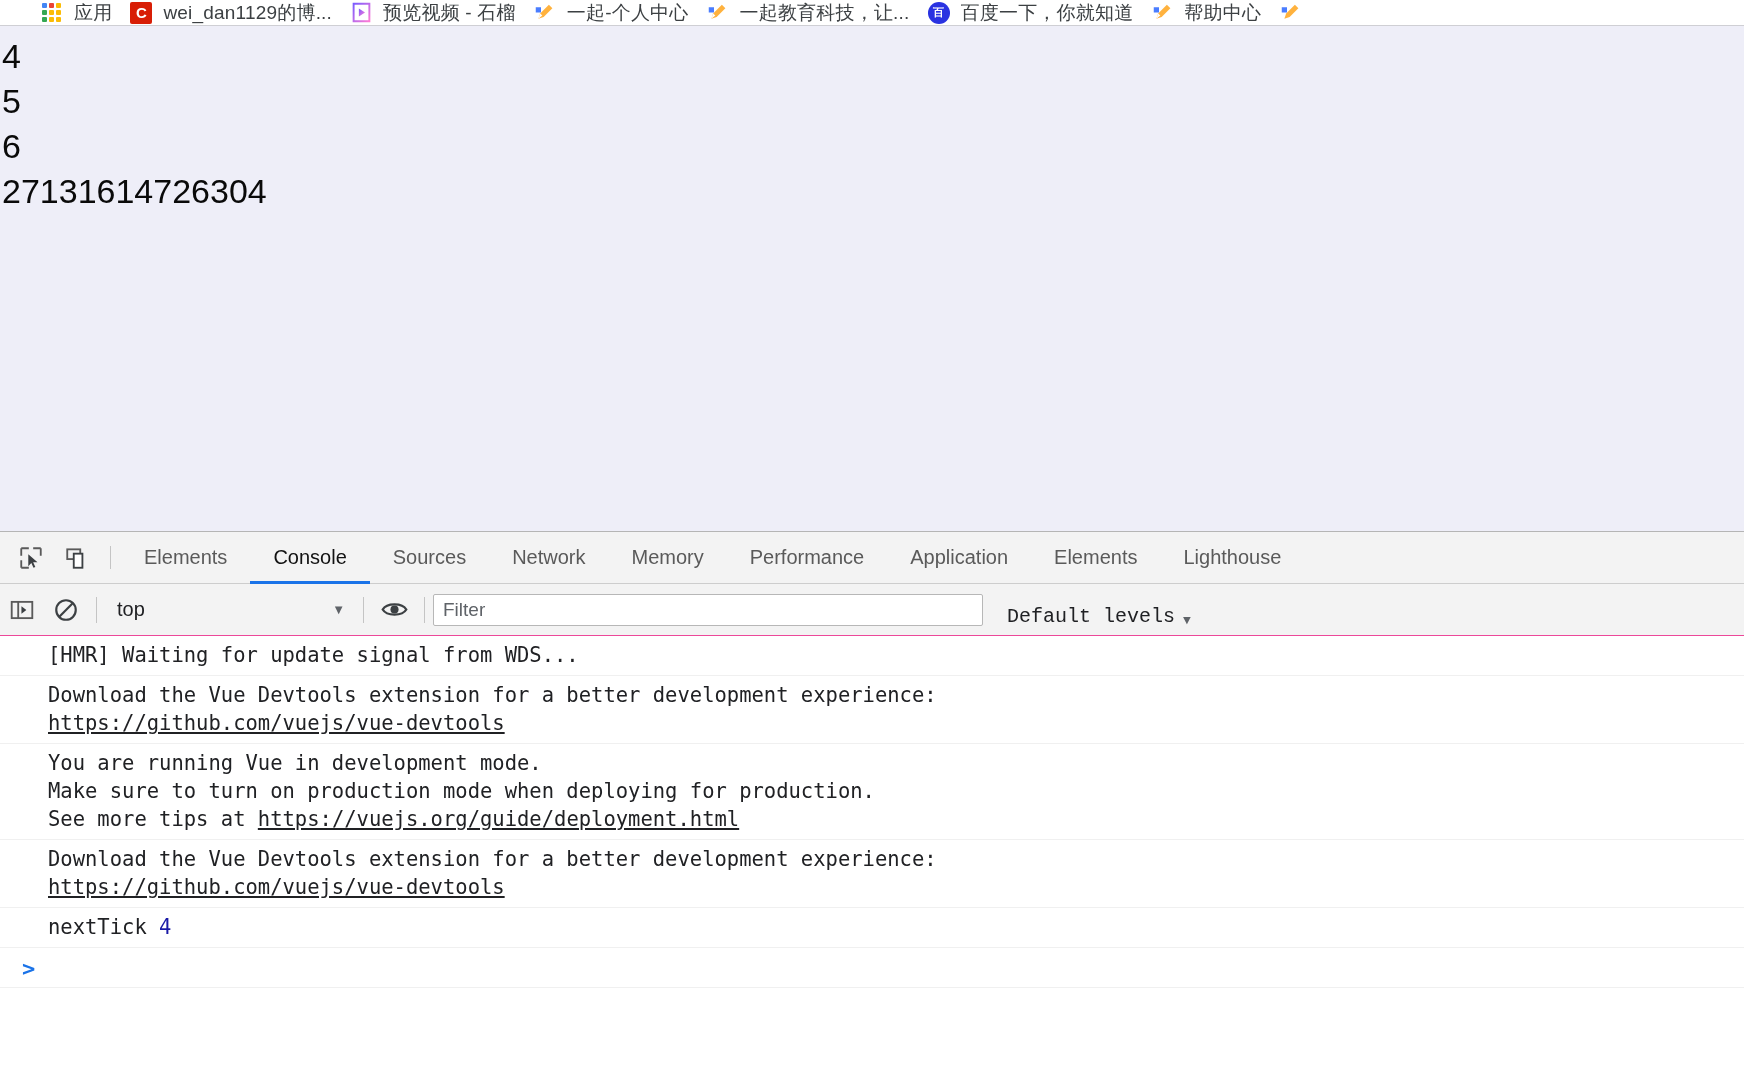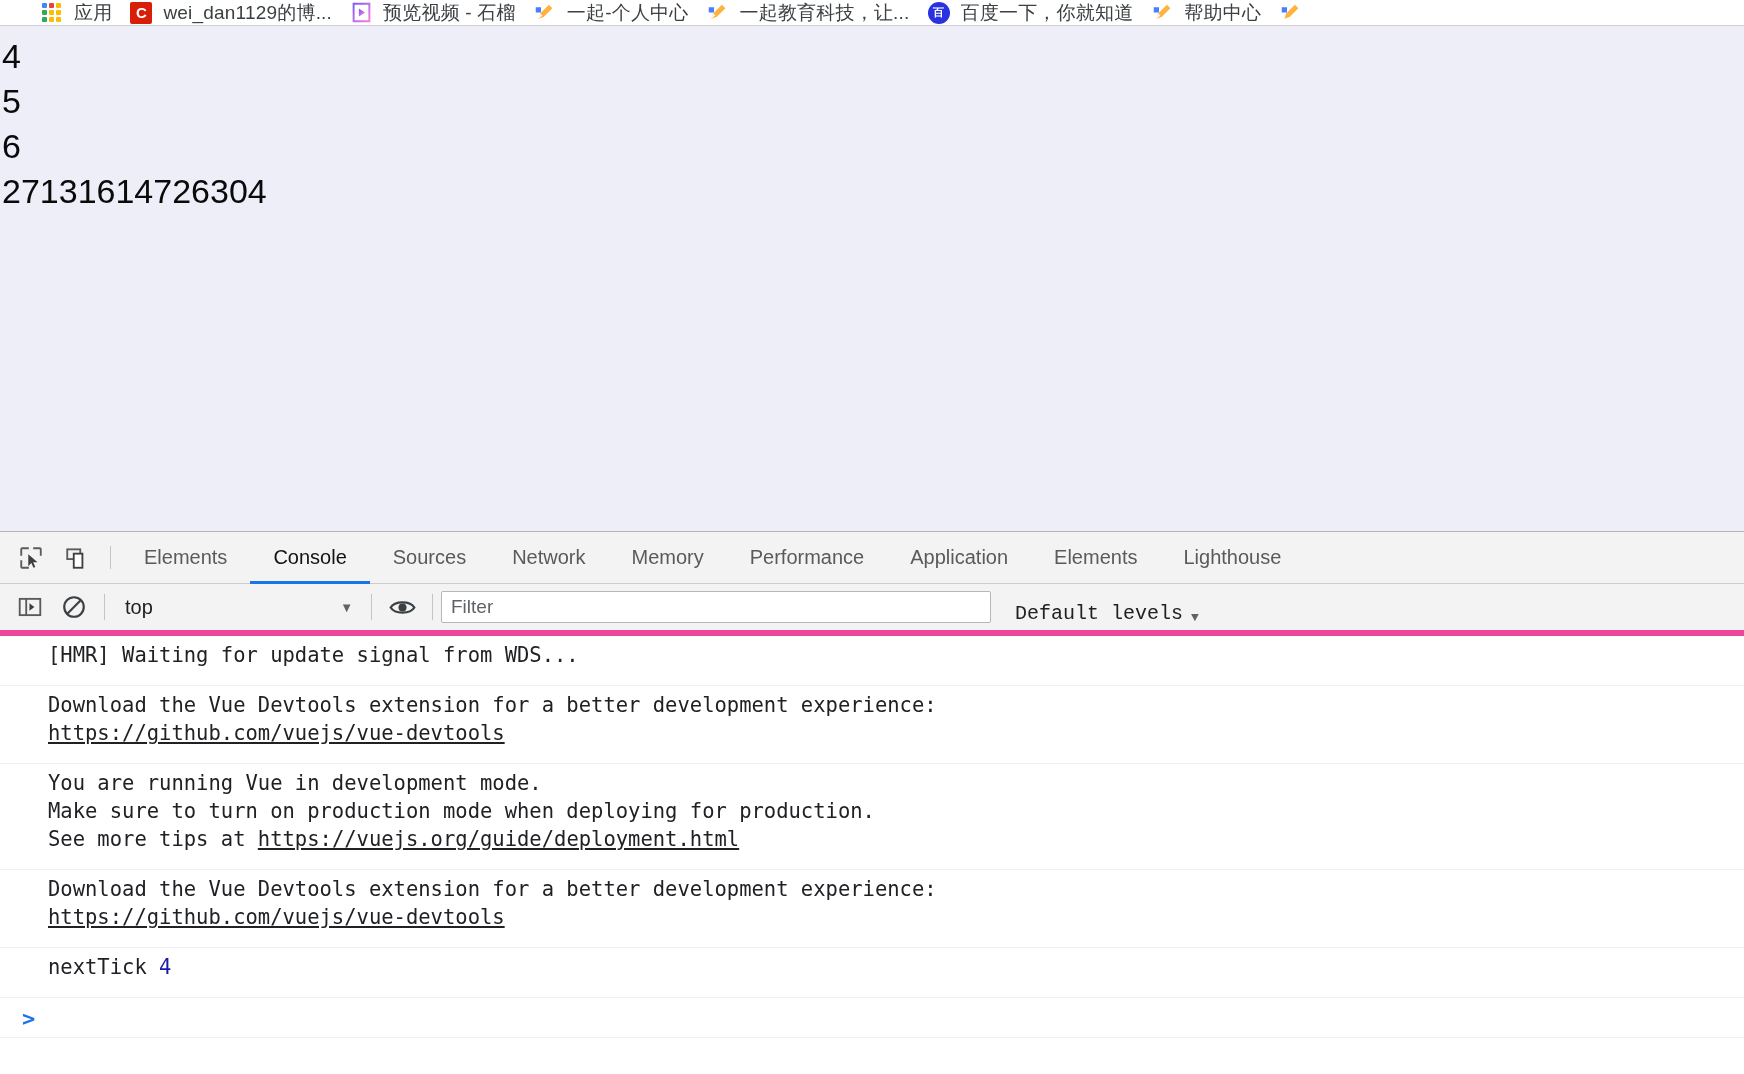--- a/index.html
+++ b/index.html
@@ -157,25 +157,25 @@
     position: absolute;
     left: 0; right: 0; bottom: -1px;
     height: 3px;
     background: #1a73e8;
   }
 
   
   #dt-filterbar {
     height: 52px;
     background: #f3f3f3;
-    border-bottom: 6px solid #ec4899;
+    border-bottom: 1px solid #ec4899;
     display: flex;
     align-items: center;
     flex: 0 0 auto;
-    padding: 0 8px;
+    padding: 0 0;
   }
   .fb-btn {
     width: 44px; height: 44px;
     display: flex; align-items: center; justify-content: center;
     cursor: default;
     flex: 0 0 auto;
   }
   .fb-sep {
     width: 1px; height: 26px; background: #c4c4c4;
     margin: 0 8px; flex: 0 0 auto;
@@ -227,21 +227,21 @@
 
   
   #console-body {
     flex: 1 1 auto;
     overflow: hidden;
     background: #ffffff;
     position: relative;
   }
   .msg {
     border-bottom: 1px solid #f0f0f0;
-    padding: 5px 0 16px 48px;
+    padding: 5px 0 6px 48px;
     font-family: "DejaVu Sans Mono", monospace;
     font-size: 20.5px;
     line-height: 28px;
     color: #202124;
     white-space: pre-wrap;
     word-break: break-word;
   }
   .msg a, .msg .lnk {
     color: #202124;
     text-decoration: underline;

